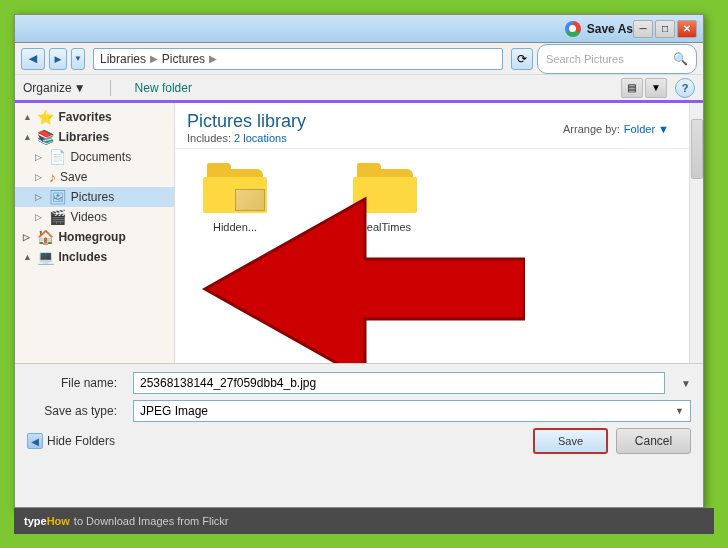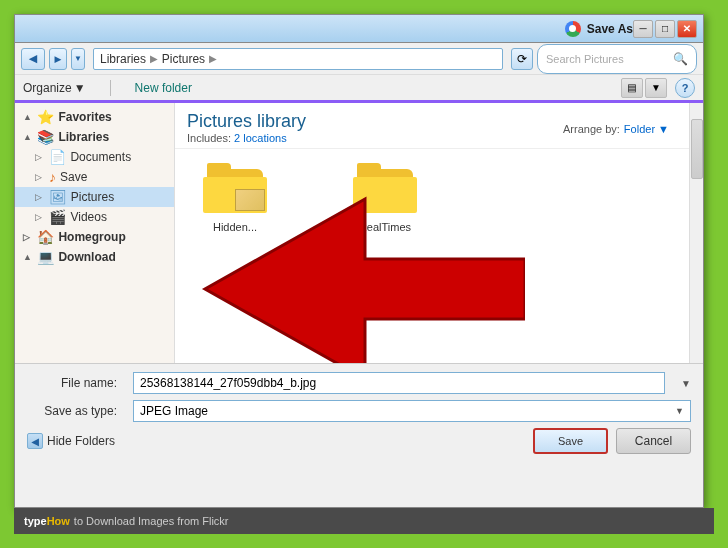--- a/index.html
+++ b/index.html
@@ -674,21 +674,21 @@
 
         <div class="nav-item header-item">
           <span class="nav-expand">▷</span>
           <span class="nav-icon home-icon">🏠</span>
           <span class="nav-label">Homegroup</span>
         </div>
 
         <div class="nav-item header-item">
           <span class="nav-expand">▲</span>
           <span class="nav-icon comp-icon">💻</span>
-          <span class="nav-label">Download</span>
+          <span class="nav-label">Includes</span>
         </div>
 
       </div>
 
       <div class="right-panel">
 
         <div class="content-header">
           <div class="content-title">Pictures library</div>
           <div class="content-subtitle">
             <span>Includes:</span>

